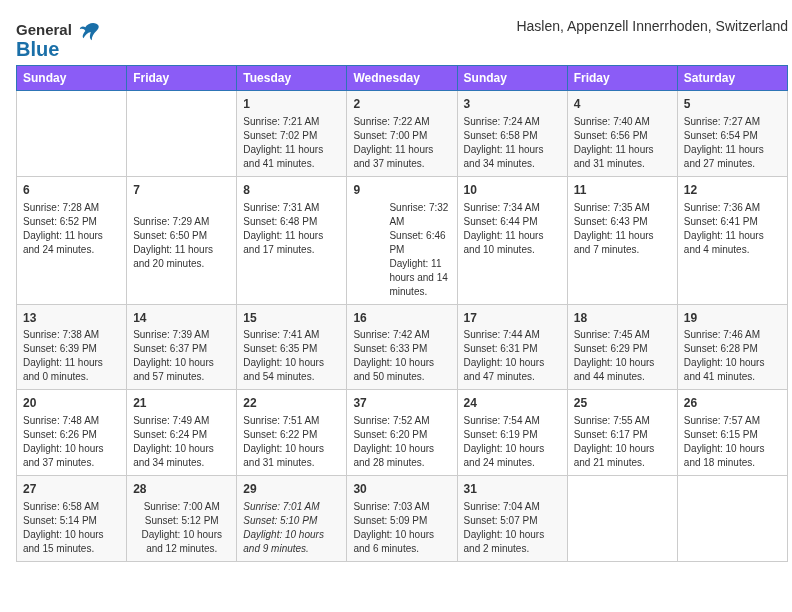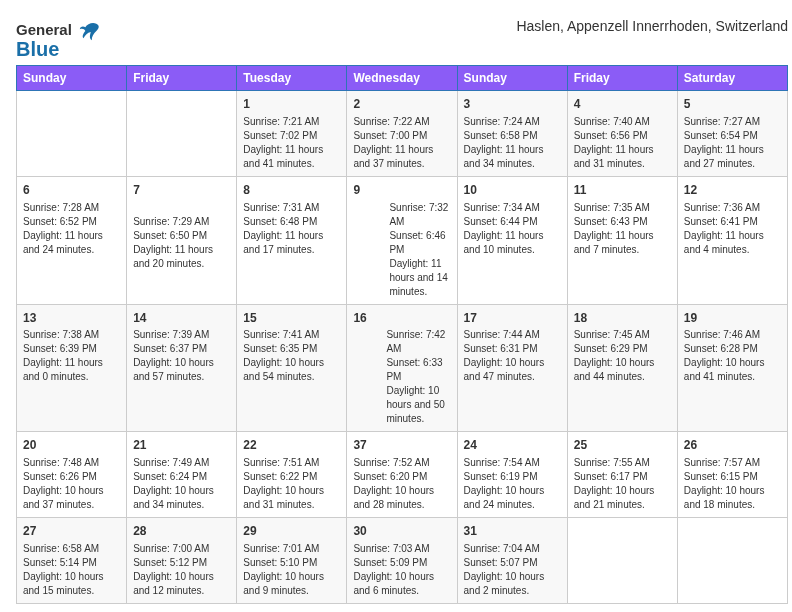--- a/index.html
+++ b/index.html
@@ -219,21 +219,21 @@
 Daylight: 10 hours and 57 minutes.</div>
           </td>
           <td>
             <span class="day-num">15</span>
             <div class="day-info" style="white-space: pre-line;">Sunrise: 7:41 AM
 Sunset: 6:35 PM
 Daylight: 10 hours and 54 minutes.</div>
           </td>
           <td>
             <span class="day-num">16</span>
-            <div class="day-info" style="white-space: pre-line; margin-left: 33px;">Sunrise: 7:42 AM
+            <div class="day-info" style="white-space: pre-line;">Sunrise: 7:42 AM
 Sunset: 6:33 PM
 Daylight: 10 hours and 50 minutes.</div>
           </td>
           <td>
             <span class="day-num">17</span>
             <div class="day-info" style="white-space: pre-line;">Sunrise: 7:44 AM
 Sunset: 6:31 PM
 Daylight: 10 hours and 47 minutes.</div>
           </td>
           <td>
@@ -295,27 +295,27 @@
         </tr>
         <tr>
           <td>
             <span class="day-num">27</span>
             <div class="day-info" style="white-space: pre-line;">Sunrise: 6:58 AM
 Sunset: 5:14 PM
 Daylight: 10 hours and 15 minutes.</div>
           </td>
           <td>
             <span class="day-num">28</span>
-            <div class="day-info" style="white-space: pre-line;">Sunrise: 7:00 AM
+            <div class="day-info" style="white-space: pre-line; text-align: center;">Sunrise: 7:00 AM
 Sunset: 5:12 PM
 Daylight: 10 hours and 12 minutes.</div>
           </td>
           <td>
             <span class="day-num">29</span>
-            <div class="day-info" style="white-space: pre-line;">Sunrise: 7:01 AM
+            <div class="day-info" style="white-space: pre-line; font-style: italic;">Sunrise: 7:01 AM
 Sunset: 5:10 PM
 Daylight: 10 hours and 9 minutes.</div>
           </td>
           <td>
             <span class="day-num">30</span>
             <div class="day-info" style="white-space: pre-line;">Sunrise: 7:03 AM
 Sunset: 5:09 PM
 Daylight: 10 hours and 6 minutes.</div>
           </td>
           <td>

